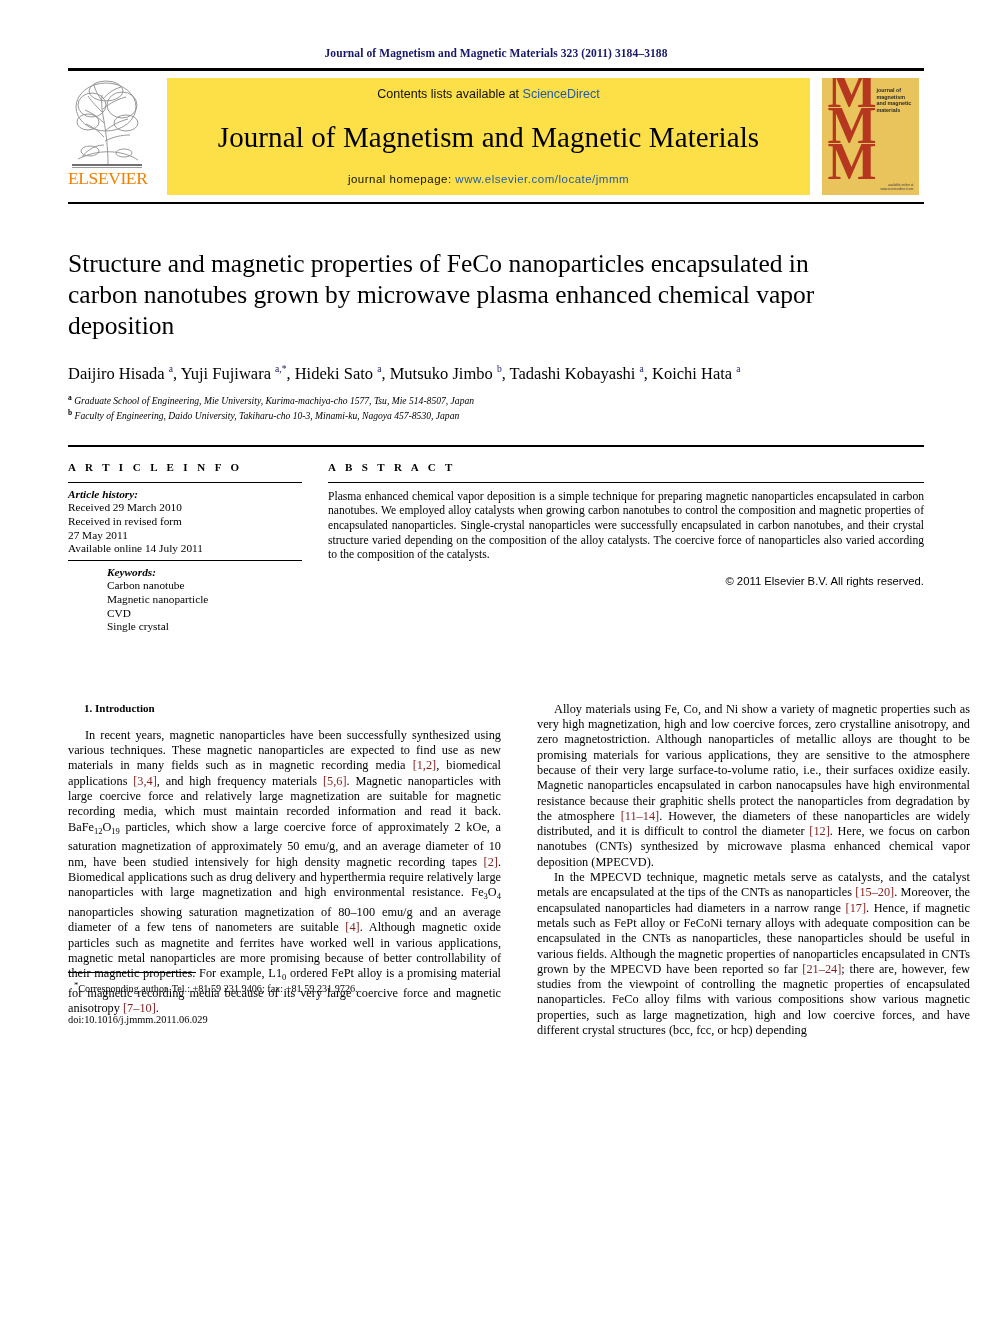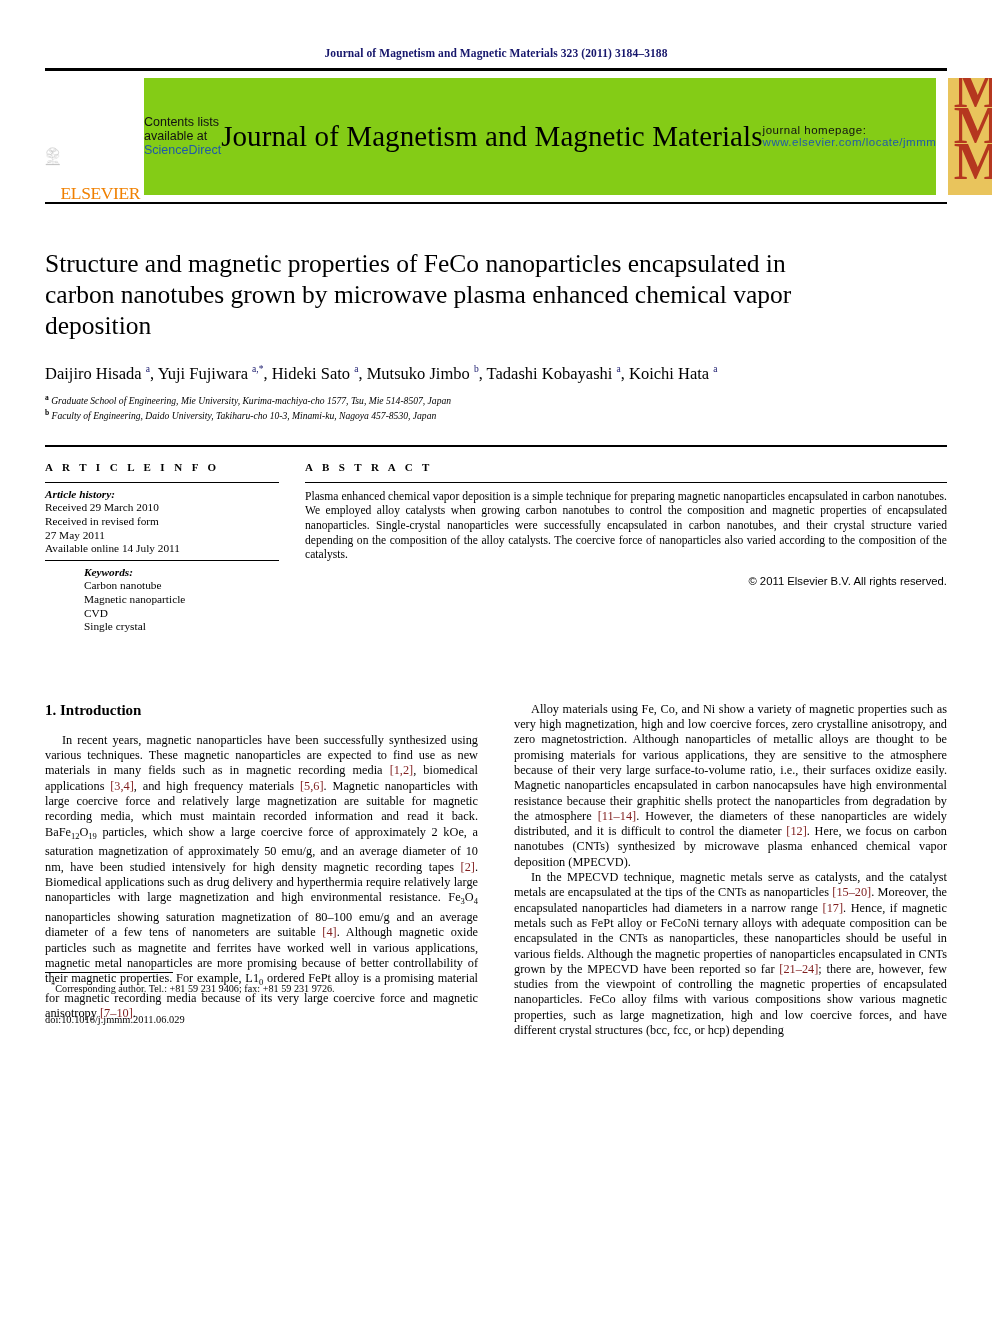--- a/index.html
+++ b/index.html
@@ -13,21 +13,21 @@
     font-family: "Liberation Serif", serif;
     color: #000;
     position: relative;
     overflow: hidden;
   }
   .page {
     position: relative;
     width: 992px;
     height: 1323px;
     box-sizing: border-box;
-    padding: 0 45px;
+    padding: 0 68px;
   }
 
   
   .running-head {
     text-align: center;
     font-family: "Liberation Serif", serif;
     font-weight: bold;
     font-size: 11.5px;
     color: #16166b;
     padding-top: 47px;
@@ -40,42 +40,42 @@
     border-top: 3px solid #000;
     border-bottom: 2px solid #000;
     height: 131px;
     display: flex;
     align-items: stretch;
   }
   .mast-logo {
     width: 95px;
     flex: none;
     display: flex;
-    flex-direction: row;
-    align-items: flex-end;
+    flex-direction: column;
+    align-items: flex-start;
     justify-content: flex-start;
     padding-top: 6px;
     box-sizing: border-box;
   }
   .tree-box { width: 78px; height: 92px; }
   .elsevier-word {
     font-family: "Liberation Serif", serif;
     color: #f08000;
     font-size: 17.5px;
     letter-spacing: -0.4px;
     line-height: 1;
     margin-top: 1px;
     font-weight: normal;
   }
   .mast-center {
     flex: 1;
-    background: #84cc16;
+    background: #fde047;
     margin: 7px 6px 7px 4px;
     display: flex;
-    flex-direction: row;
+    flex-direction: column;
     align-items: center;
     justify-content: space-between;
     padding: 9px 0 10px 0;
     box-sizing: border-box;
   }
   .contents-line {
     font-family: "Liberation Sans", sans-serif;
     font-size: 12.5px;
     color: #111;
   }
@@ -223,22 +223,22 @@
   
   .body-cols {
     margin-top: 68px;
     display: flex;
     gap: 36px;
   }
   .bcol { width: 433px; flex: none; position: relative; }
   .h2 {
     font-family: "Liberation Serif", serif;
     font-weight: bold;
-    font-size: 15px;
-    margin: 0 0 14px 0;
+    font-size: 11px;
+    margin: 0 0 14px 16px;
   }
   .para {
     font-family: "Liberation Serif", serif;
     font-size: 12.3px;
     line-height: 15.3px;
     text-align: justify;
     text-indent: 17px;
     margin: 0;
     hyphens: manual;
   }

